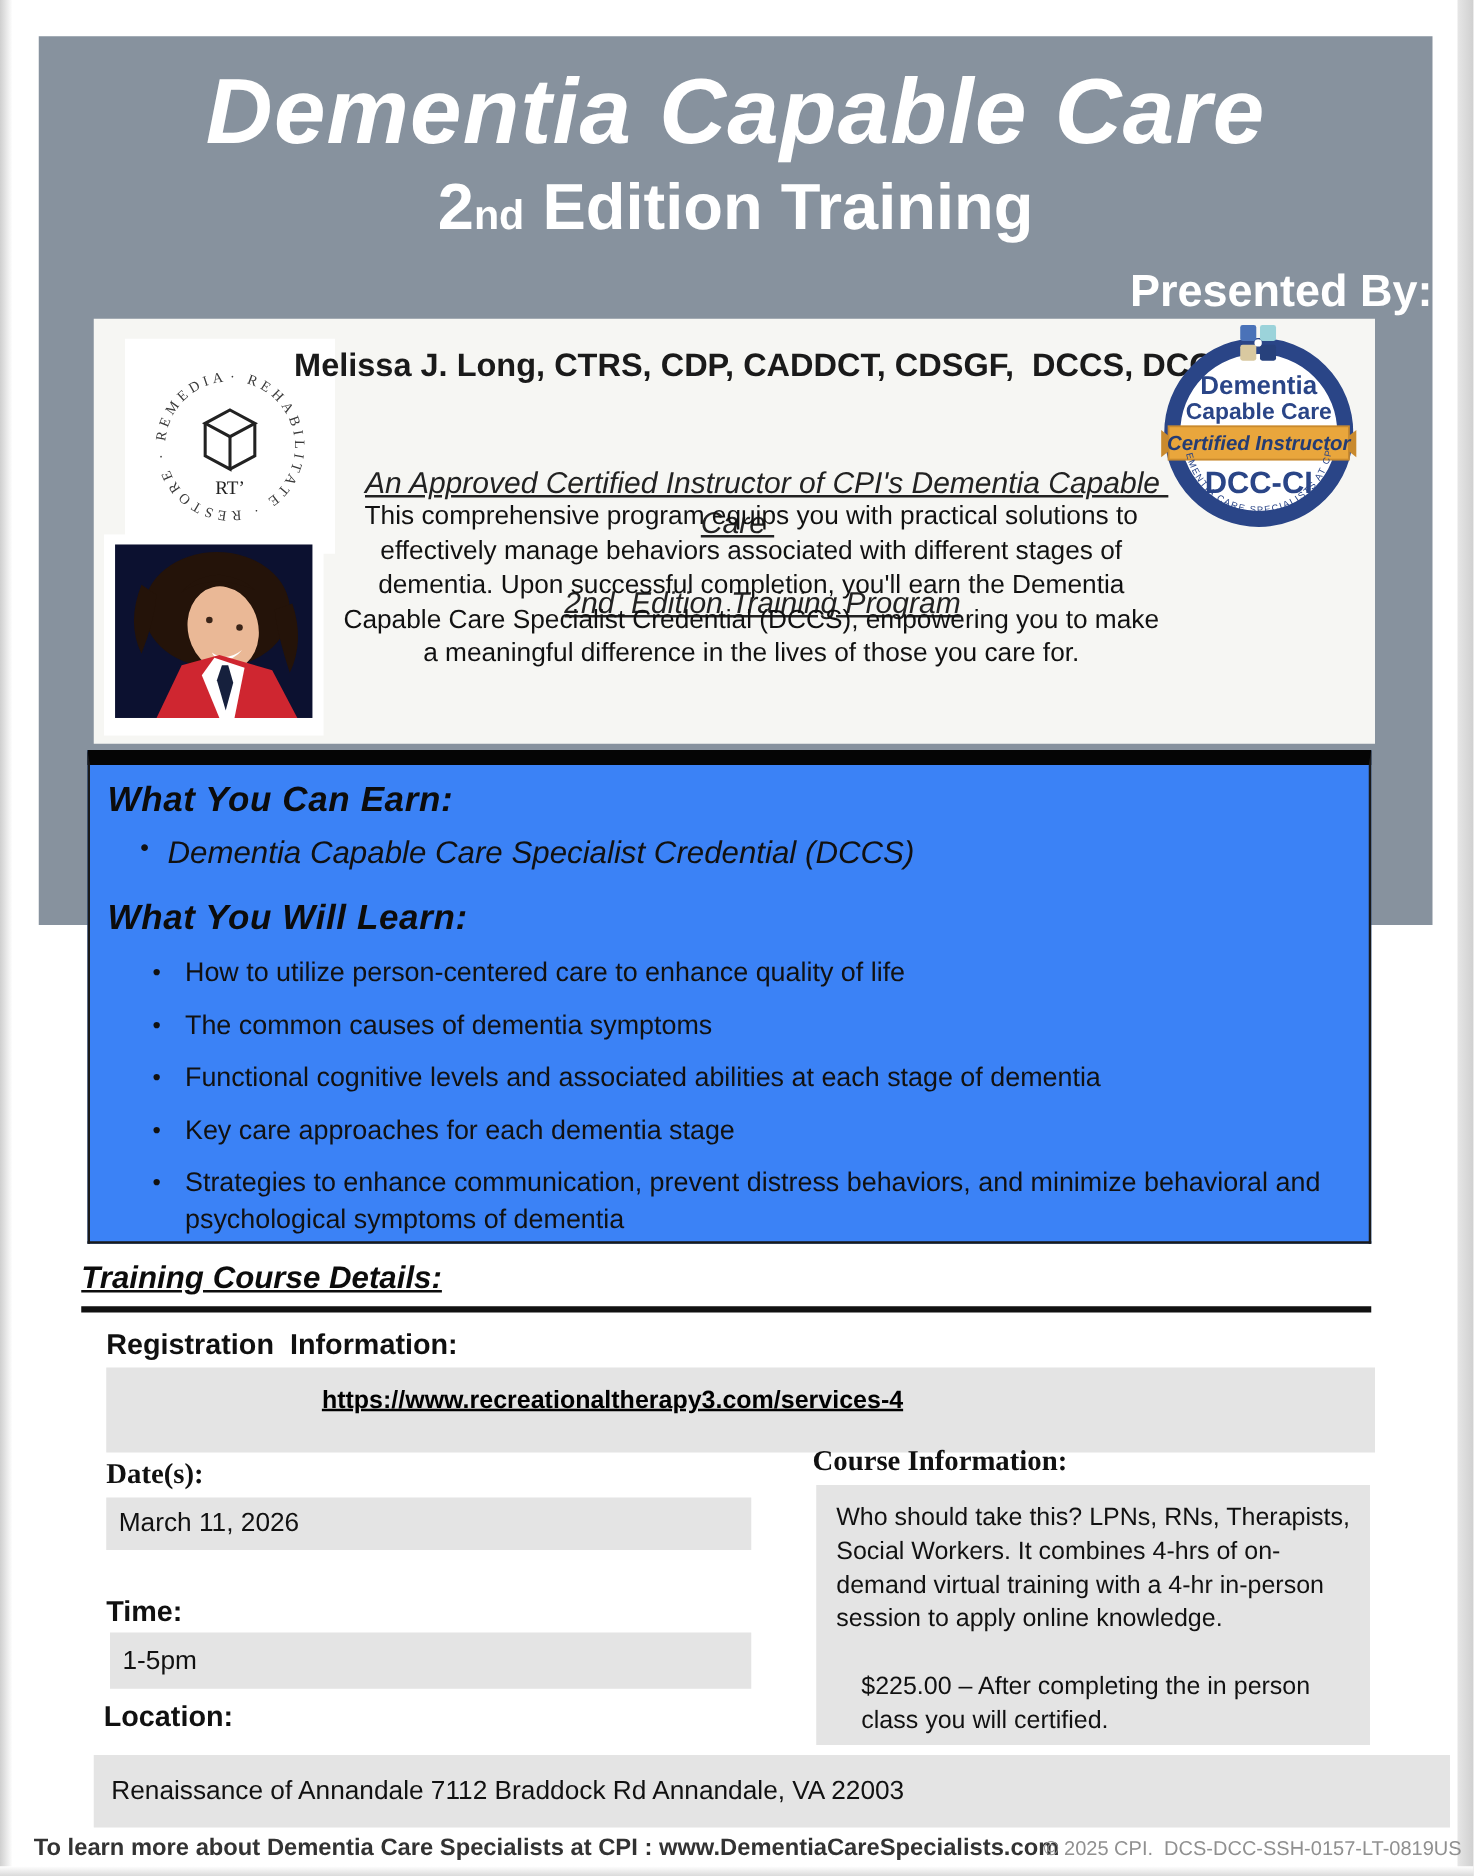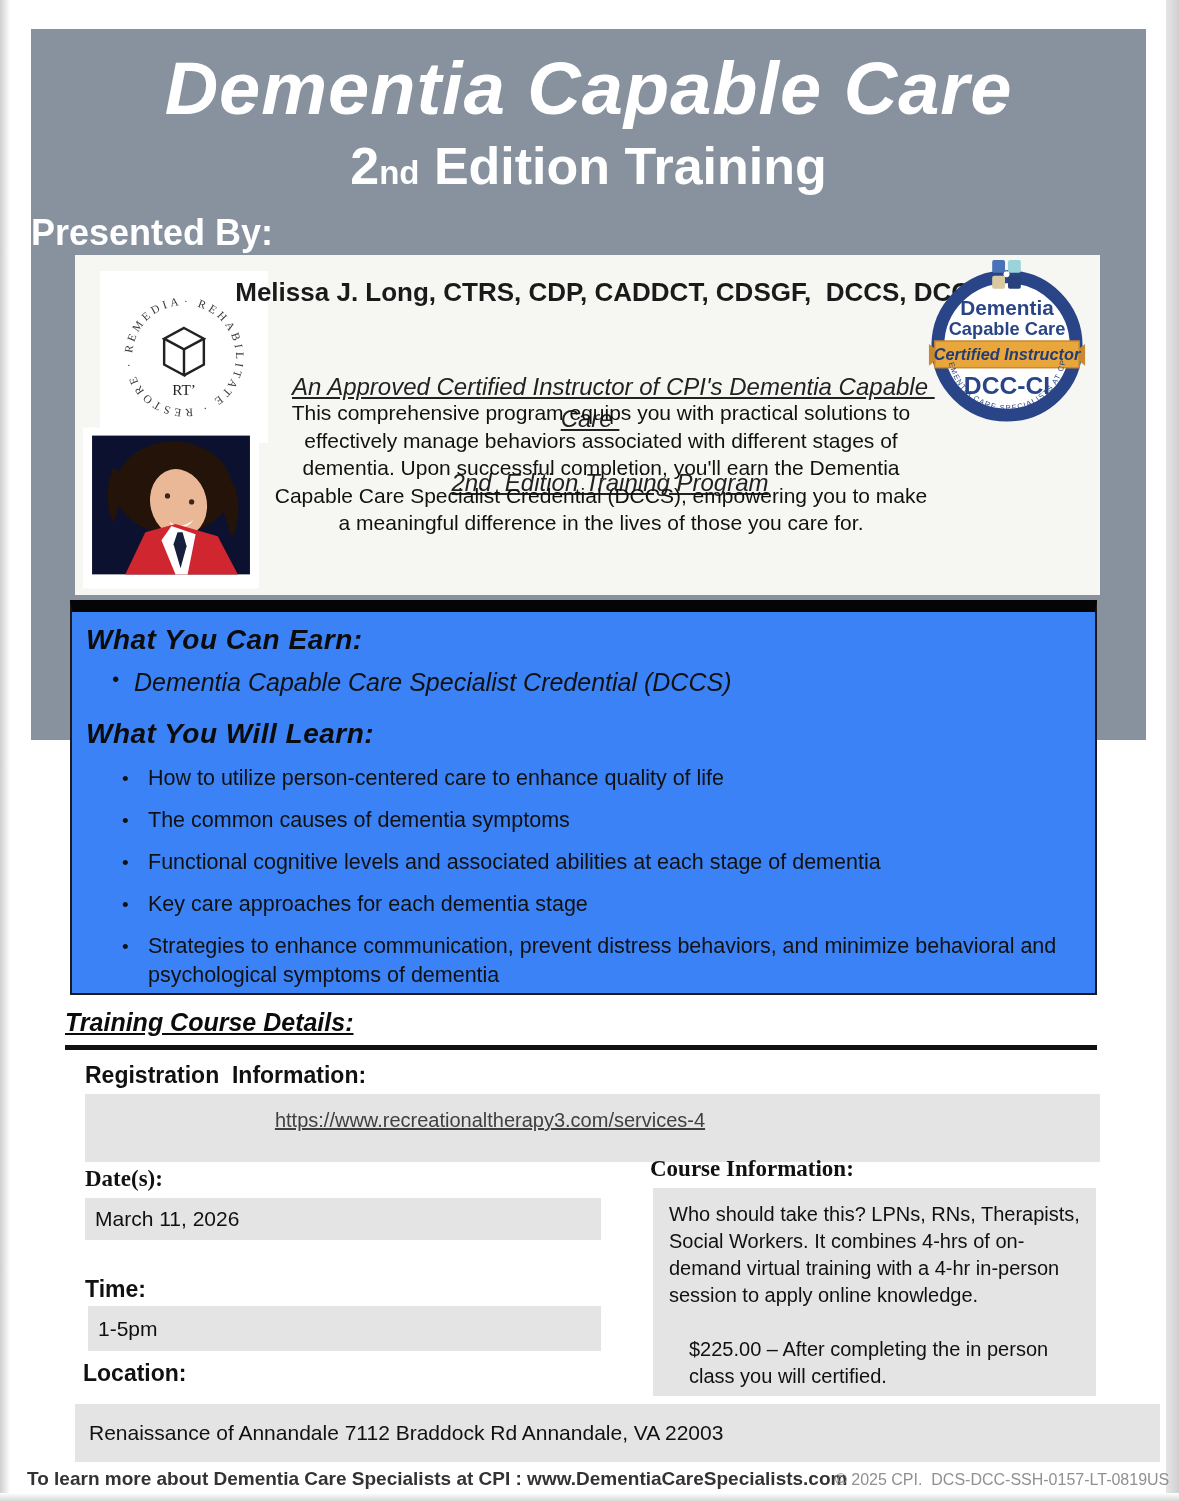--- a/index.html
+++ b/index.html
@@ -17,21 +17,21 @@
                 background:linear-gradient(to bottom,#ffffff,#d9d9d9); }
 
   
   .gray-header { position:absolute; left:31px; top:29px; width:1115px; height:711px;
                  background:#87929e; }
   .title { position:absolute; left:31px; top:46px; width:1115px; text-align:center;
            color:#fff; font-size:74px; font-weight:bold; font-style:italic; letter-spacing:1px; }
   .subtitle { position:absolute; left:31px; top:136px; width:1115px; text-align:center;
               color:#fff; font-size:52px; font-weight:bold; }
   .subtitle .ord { font-size:33px; }
-  .presented { position:absolute; left:31px; top:212px; width:1115px; text-align:left;
+  .presented { position:absolute; left:31px; top:212px; width:1115px; text-align:right;
                color:#fff; font-size:36px; font-weight:bold; }
 
   
   .presenter-panel { position:absolute; left:75px; top:255px; width:1025px; height:340px;
                      background:#f6f6f3; }
   .rt-logo { position:absolute; left:25px; top:16px; width:168px; height:172px; background:#fff; }
   .photo   { position:absolute; left:8px;  top:170px; width:176px; height:166px; }
   .presenter-name { position:absolute; left:150px; top:22px; width:790px; text-align:center;
                     font-size:26px; font-weight:bold; color:#1a1a1a; white-space:pre-wrap; }
   .approved { position:absolute; left:170px; top:84px; width:690px; text-align:center;
@@ -58,21 +58,21 @@
   
   .details-heading { position:absolute; left:65px; top:1008px; width:1032px;
                      border-bottom:5px solid #111; padding-bottom:8px;
                      font-size:25px; font-weight:bold; font-style:italic; color:#0c0c0c; }
   .details-heading span { text-decoration:underline; }
 
   .reg-label { position:absolute; left:85px; top:1062px; font-size:23px; font-weight:bold;
                color:#111; white-space:pre-wrap; }
   .reg-box { position:absolute; left:85px; top:1094px; width:1015px; height:68px; background:#e4e4e4; }
   .reg-link-wrap { width:810px; text-align:center; padding-top:15px; }
-  .reg-link { font-size:20px; font-weight:normal; color:#404040; text-decoration:underline; }
+  .reg-link { font-size:20px; font-weight:bold; color:#000000; text-decoration:underline; }
 
   .serif-label { font-family:"Liberation Serif", serif; font-size:23px; font-weight:bold; color:#111; }
   .sans-label  { font-size:23px; font-weight:bold; color:#111; }
 
   .dates-label { position:absolute; left:85px; top:1166px; }
   .dates-box   { position:absolute; left:85px; top:1198px; width:516px; height:42px;
                  background:#e4e4e4; font-size:21px; color:#111; line-height:42px; padding-left:10px; }
   .time-label  { position:absolute; left:85px; top:1276px; }
   .time-box    { position:absolute; left:88px; top:1306px; width:513px; height:45px;
                  background:#e4e4e4; font-size:21px; color:#111; line-height:45px; padding-left:10px; }

